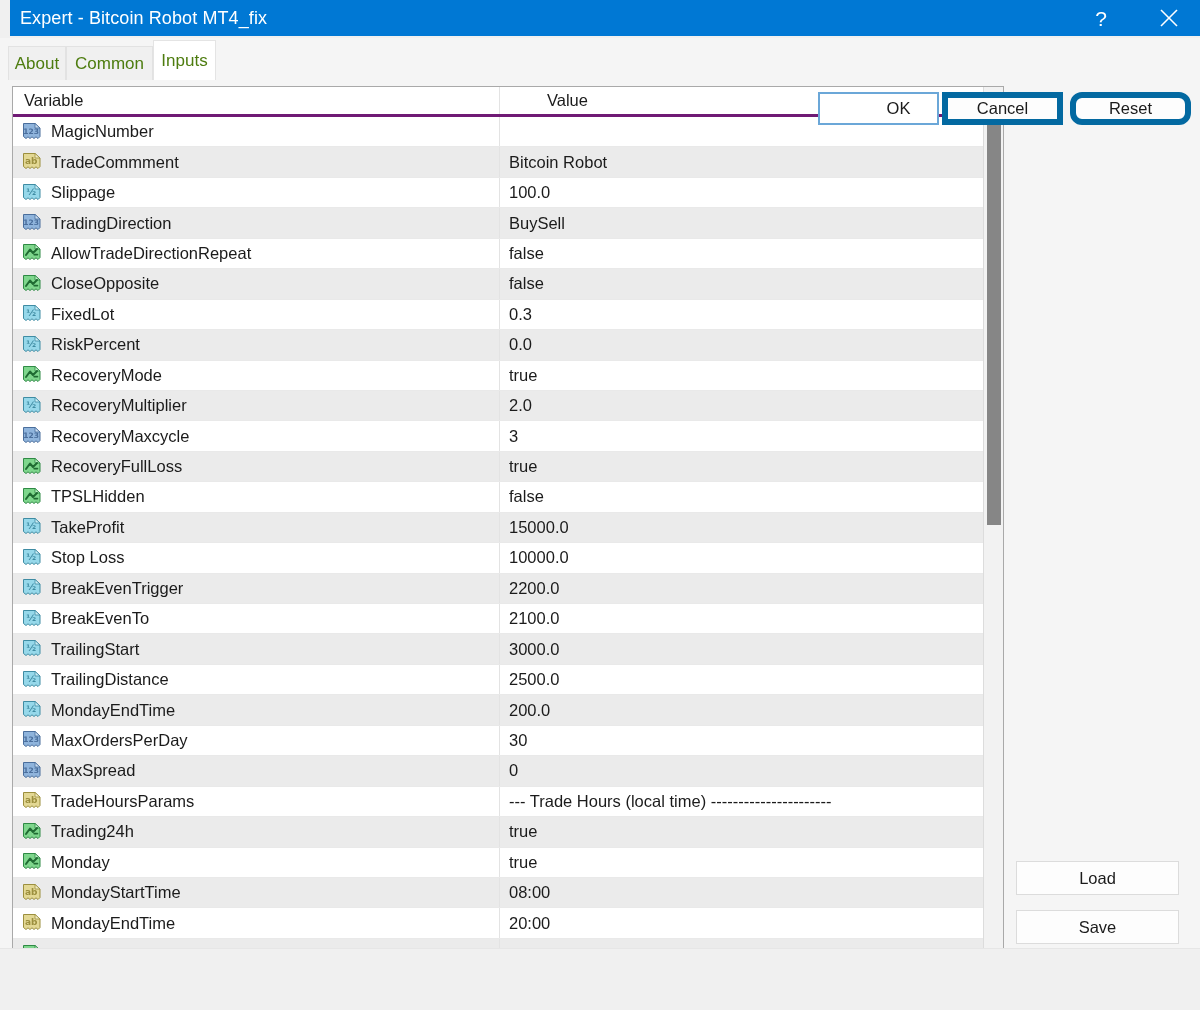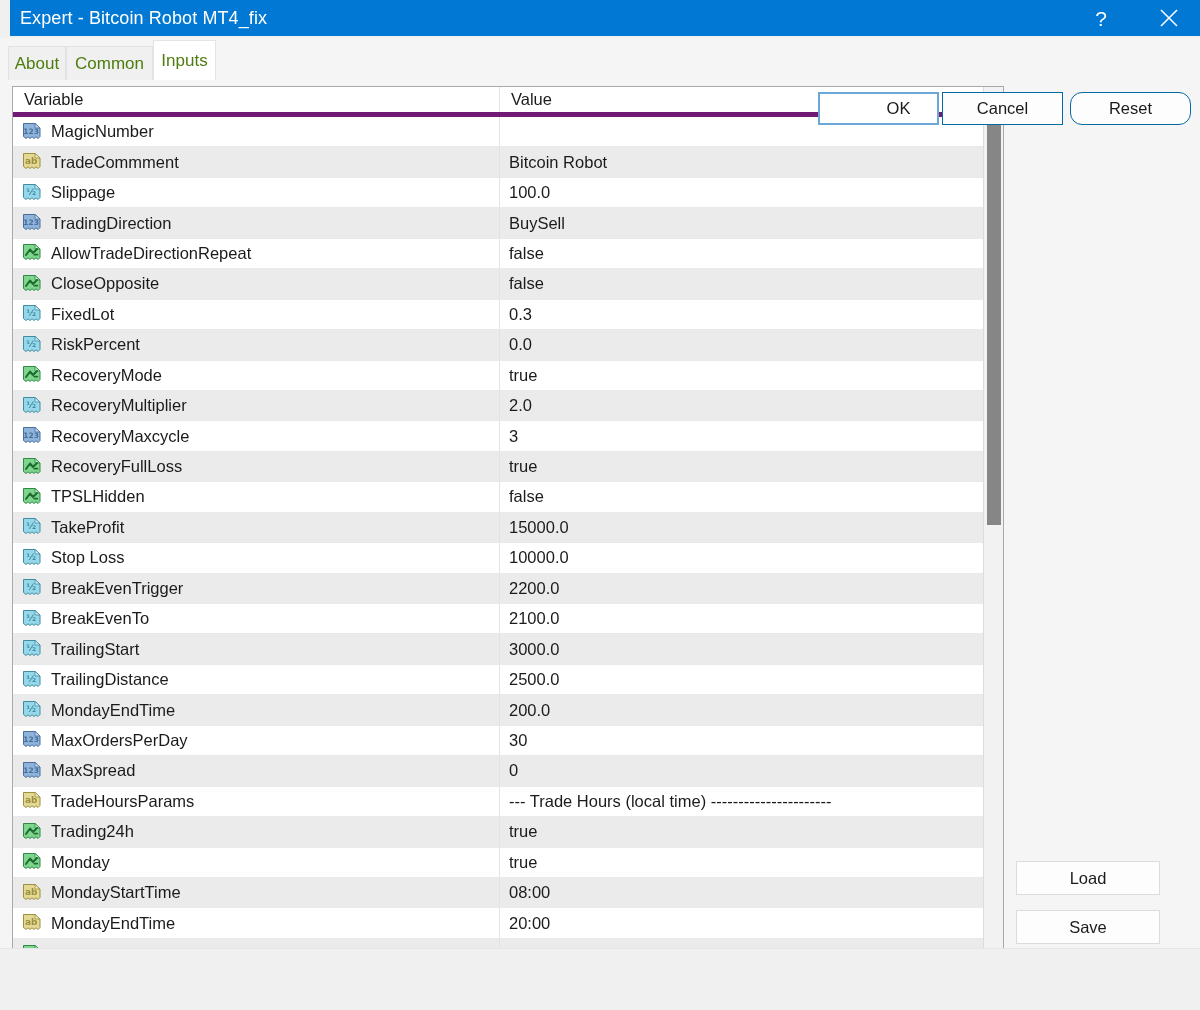--- a/index.html
+++ b/index.html
@@ -92,22 +92,23 @@
     position: relative;
     height: 30.45px;
     display: flex;
     align-items: center;
     background: #ffffff;
     border-bottom: 1px solid #e9e9e9;
   }
   .trow.alt { background: #ebebeb; }
   .trow.header {
     background: #ffffff;
-    border-bottom: 5px solid #701a75;
+    border-bottom: 3px solid #701a75;
     height: 30px;
+    gap: 36px;
   }
   .cell-var {
     width: 487px;
     display: flex;
     align-items: center;
     height: 100%;
     padding-left: 9px;
     border-right: 1px solid #e3e3e3;
     overflow: hidden;
   }
@@ -149,21 +150,21 @@
     top: 32px;
     width: 14px;
     height: 406px;
     background: #868686;
   }
 
   
   .side-btn {
     position: absolute;
     left: 1016px;
-    width: 144px;
+    width: 163px;
     height: 34px;
     background: #fdfdfd;
     border: 1px solid #dcdcdc;
     display: flex; align-items: center; justify-content: center;
     font-size: 16.5px;
     color: #1b1b1b;
   }
   #btn-load { top: 825px; }
   #btn-save { top: 874px; }
 
@@ -174,21 +175,21 @@
     width: 1200px; height: 62px;
     background: #f0f0f0;
     border-top: 1px solid #e6e6e6;
   }
   .foot-btn {
     position: absolute;
     top: 56px;
     width: 121px;
     height: 33px;
     background: #fdfdfd;
-    border: 1px solid #0369a1;
+    border: 6px solid #0369a1;
     display: flex; align-items: center; justify-content: center;
     font-size: 16.5px;
     color: #1b1b1b;
   }
   .foot-btn.default {
     border: 2px solid #6ba7d8;
     background: #ffffff;
     padding-left: 40px;
   }
   #btn-ok { left: 818px; }

